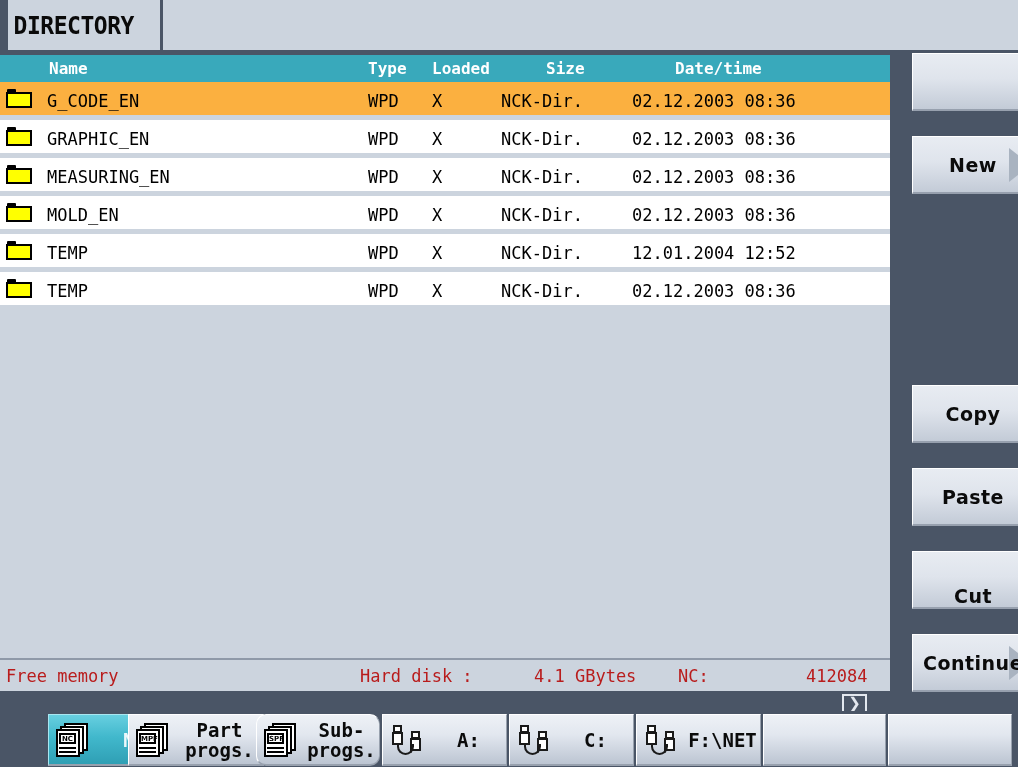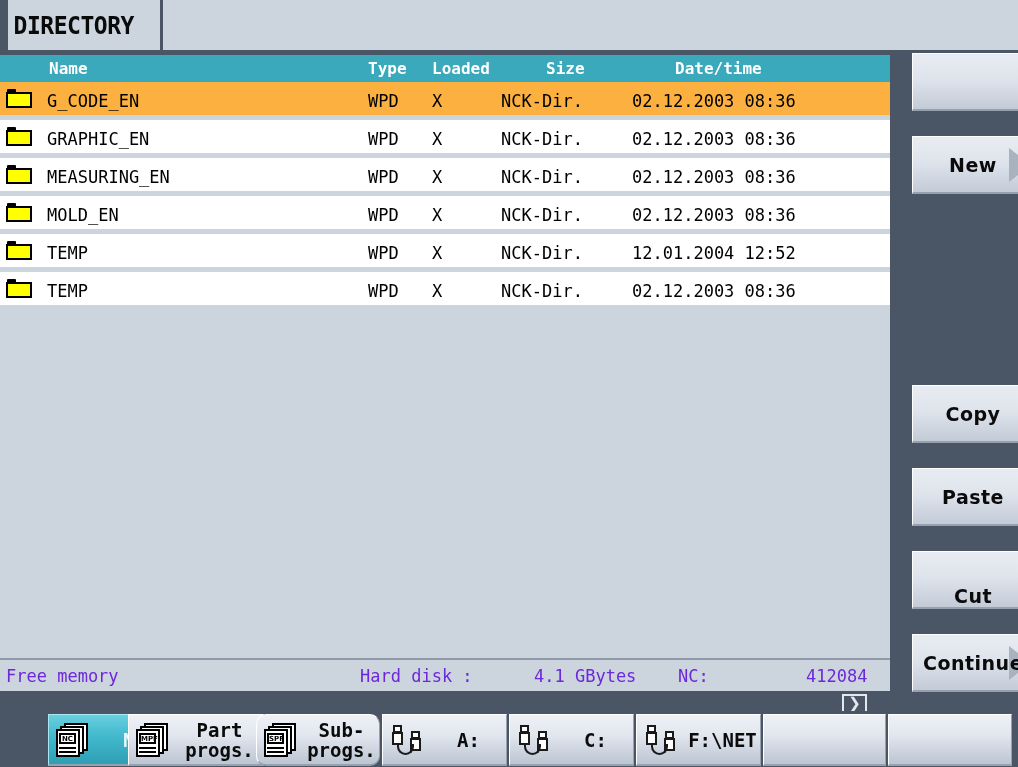--- a/index.html
+++ b/index.html
@@ -140,21 +140,21 @@
     left: 0; top: 658px;
     width: 890px; height: 33px;
     background: #ccd4de;
     border-top: 2px solid #8f99a8;
     box-sizing: border-box;
   }
   .statusbar span {
     position: absolute;
     top: 6px;
     font-size: 17px;
-    color: #6d28d9;
+    color: #b91c1c;
     white-space: nowrap;
   }
   .st-free  { left: 6px; }
   .st-hd    { left: 360px; }
   .st-hdval { left: 534px; text-align: right; }
   .st-nc    { left: 678px; }
   .st-ncval { left: 806px; }
 
   
   .scrollzone {

